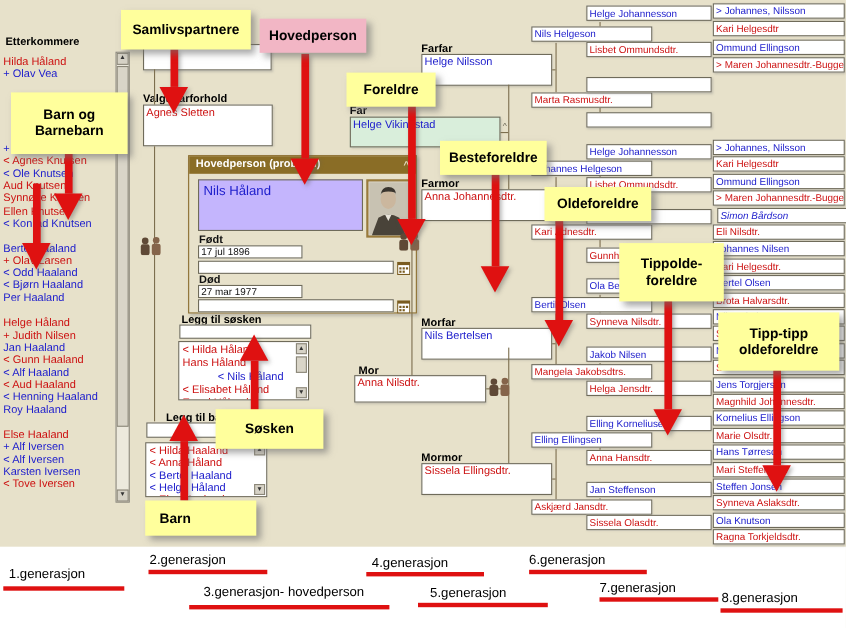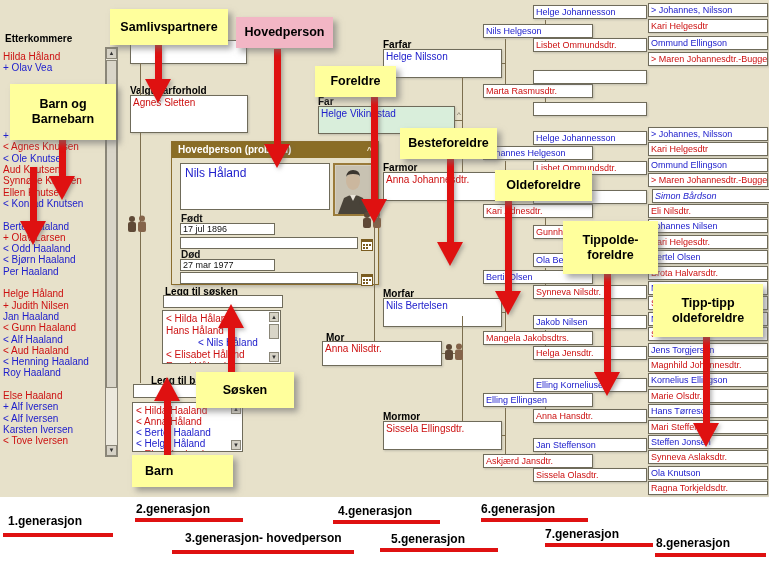--- a/index.html
+++ b/index.html
@@ -13,42 +13,42 @@
   .big{font-size:10px;line-height:13px;}
   .green{background:#d9eedb;}
   .b{color:#2020cc;} .r{color:#cc1111;}
   .vl{position:absolute;width:1px;background:#7c6e4e;}
   .hl{position:absolute;height:1px;background:#7c6e4e;}
   .panel{position:absolute;left:155px;top:141px;width:208px;height:144px;background:#e7e1ca;
          border:1px solid #8a6d2e;box-sizing:border-box;box-shadow:2px 2px 3px rgba(120,120,120,.4);margin-left:16px;}
   .panel-h{position:absolute;left:0;top:0;width:100%;height:16px;background:#8a6d26;color:#fff;
            font-weight:bold;font-size:10px;line-height:16px;padding-left:6px;box-sizing:border-box;}
   .panel-h .chev{position:absolute;right:6px;top:0;font-size:9px;color:#e8dcbf;cursor:pointer;}
-  .namebox{position:absolute;left:8px;top:21px;width:150px;height:47px;background:#ffffff;
+  .namebox{position:absolute;left:8px;top:21px;width:150px;height:47px;background:#c4b5fd;
            border:1px solid #6f6b5a;box-sizing:border-box;font-size:12px;padding:2px 4px;color:#2020cc;}
   .photo{position:absolute;left:161px;top:21px;width:41px;height:53px;border:2px solid #9a7b3a;
          box-sizing:border-box;background:#cfc8b8;}
   .field{position:absolute;background:#fff;border:1px solid #6f6b5a;box-sizing:border-box;
          font-size:9px;line-height:11px;padding:0 2px;white-space:nowrap;overflow:hidden;}
   .flabel{position:absolute;font-size:10px;font-weight:bold;}
   .listbox{position:absolute;background:#fff;border:1px solid #6f6b5a;box-sizing:border-box;overflow:hidden;}
   .lrow{position:absolute;left:3px;font-size:10px;line-height:12px;white-space:nowrap;}
   .srow{position:absolute;left:0;font-size:10px;line-height:11px;white-space:nowrap;cursor:pointer;}
   .callout{position:absolute;background:#ffff9c;z-index:40;display:flex;flex-direction:column;
            align-items:center;justify-content:center;font-weight:bold;font-size:12.5px;color:#000;
            box-shadow:4px 4px 6px rgba(110,110,110,.6);text-align:center;line-height:15px;}
   .callout.pink{background:#f2b6c5;}
   .callout.leftal{align-items:flex-start;padding-left:13px;box-sizing:border-box;}
   .arrow{position:absolute;z-index:30;display:flex;flex-direction:column;align-items:center;
          filter:drop-shadow(2px 2px 2px rgba(90,90,90,.45));}
   .arrow .shaft{width:7px;background:#df1111;}
   .arrow .head{width:0;height:0;border-left:13px solid transparent;border-right:13px solid transparent;}
   .arrow.down .head{border-top:24px solid #df1111;}
   .arrow.up .head{border-bottom:24px solid #df1111;}
-  .genlabel{position:absolute;font-size:12px;font-weight:bold;color:#000;white-space:nowrap;z-index:5;}
+  .genlabel{position:absolute;font-size:12px;font-weight:normal;color:#000;white-space:nowrap;z-index:5;}
   .genbar{position:absolute;height:4px;background:#df1111;z-index:5;}
   .sb{position:absolute;background:#ece9dd;border:1px solid #8a8678;box-sizing:border-box;}
   .sbtn{position:absolute;background:#d6d2c6;border:1px solid #8a8678;box-sizing:border-box;
         font-size:6px;line-height:9px;text-align:center;color:#333;cursor:pointer;}
   .sthumb{position:absolute;background:#d9d5c8;border:1px solid #8a8678;box-sizing:border-box;cursor:pointer;}
   .couple{position:absolute;width:23px;height:17px;}
   .minichev{position:absolute;font-size:8px;color:#6f6b5a;}
   .cal{position:absolute;width:12px;height:12px;cursor:pointer;}
 </style>
 </head>

